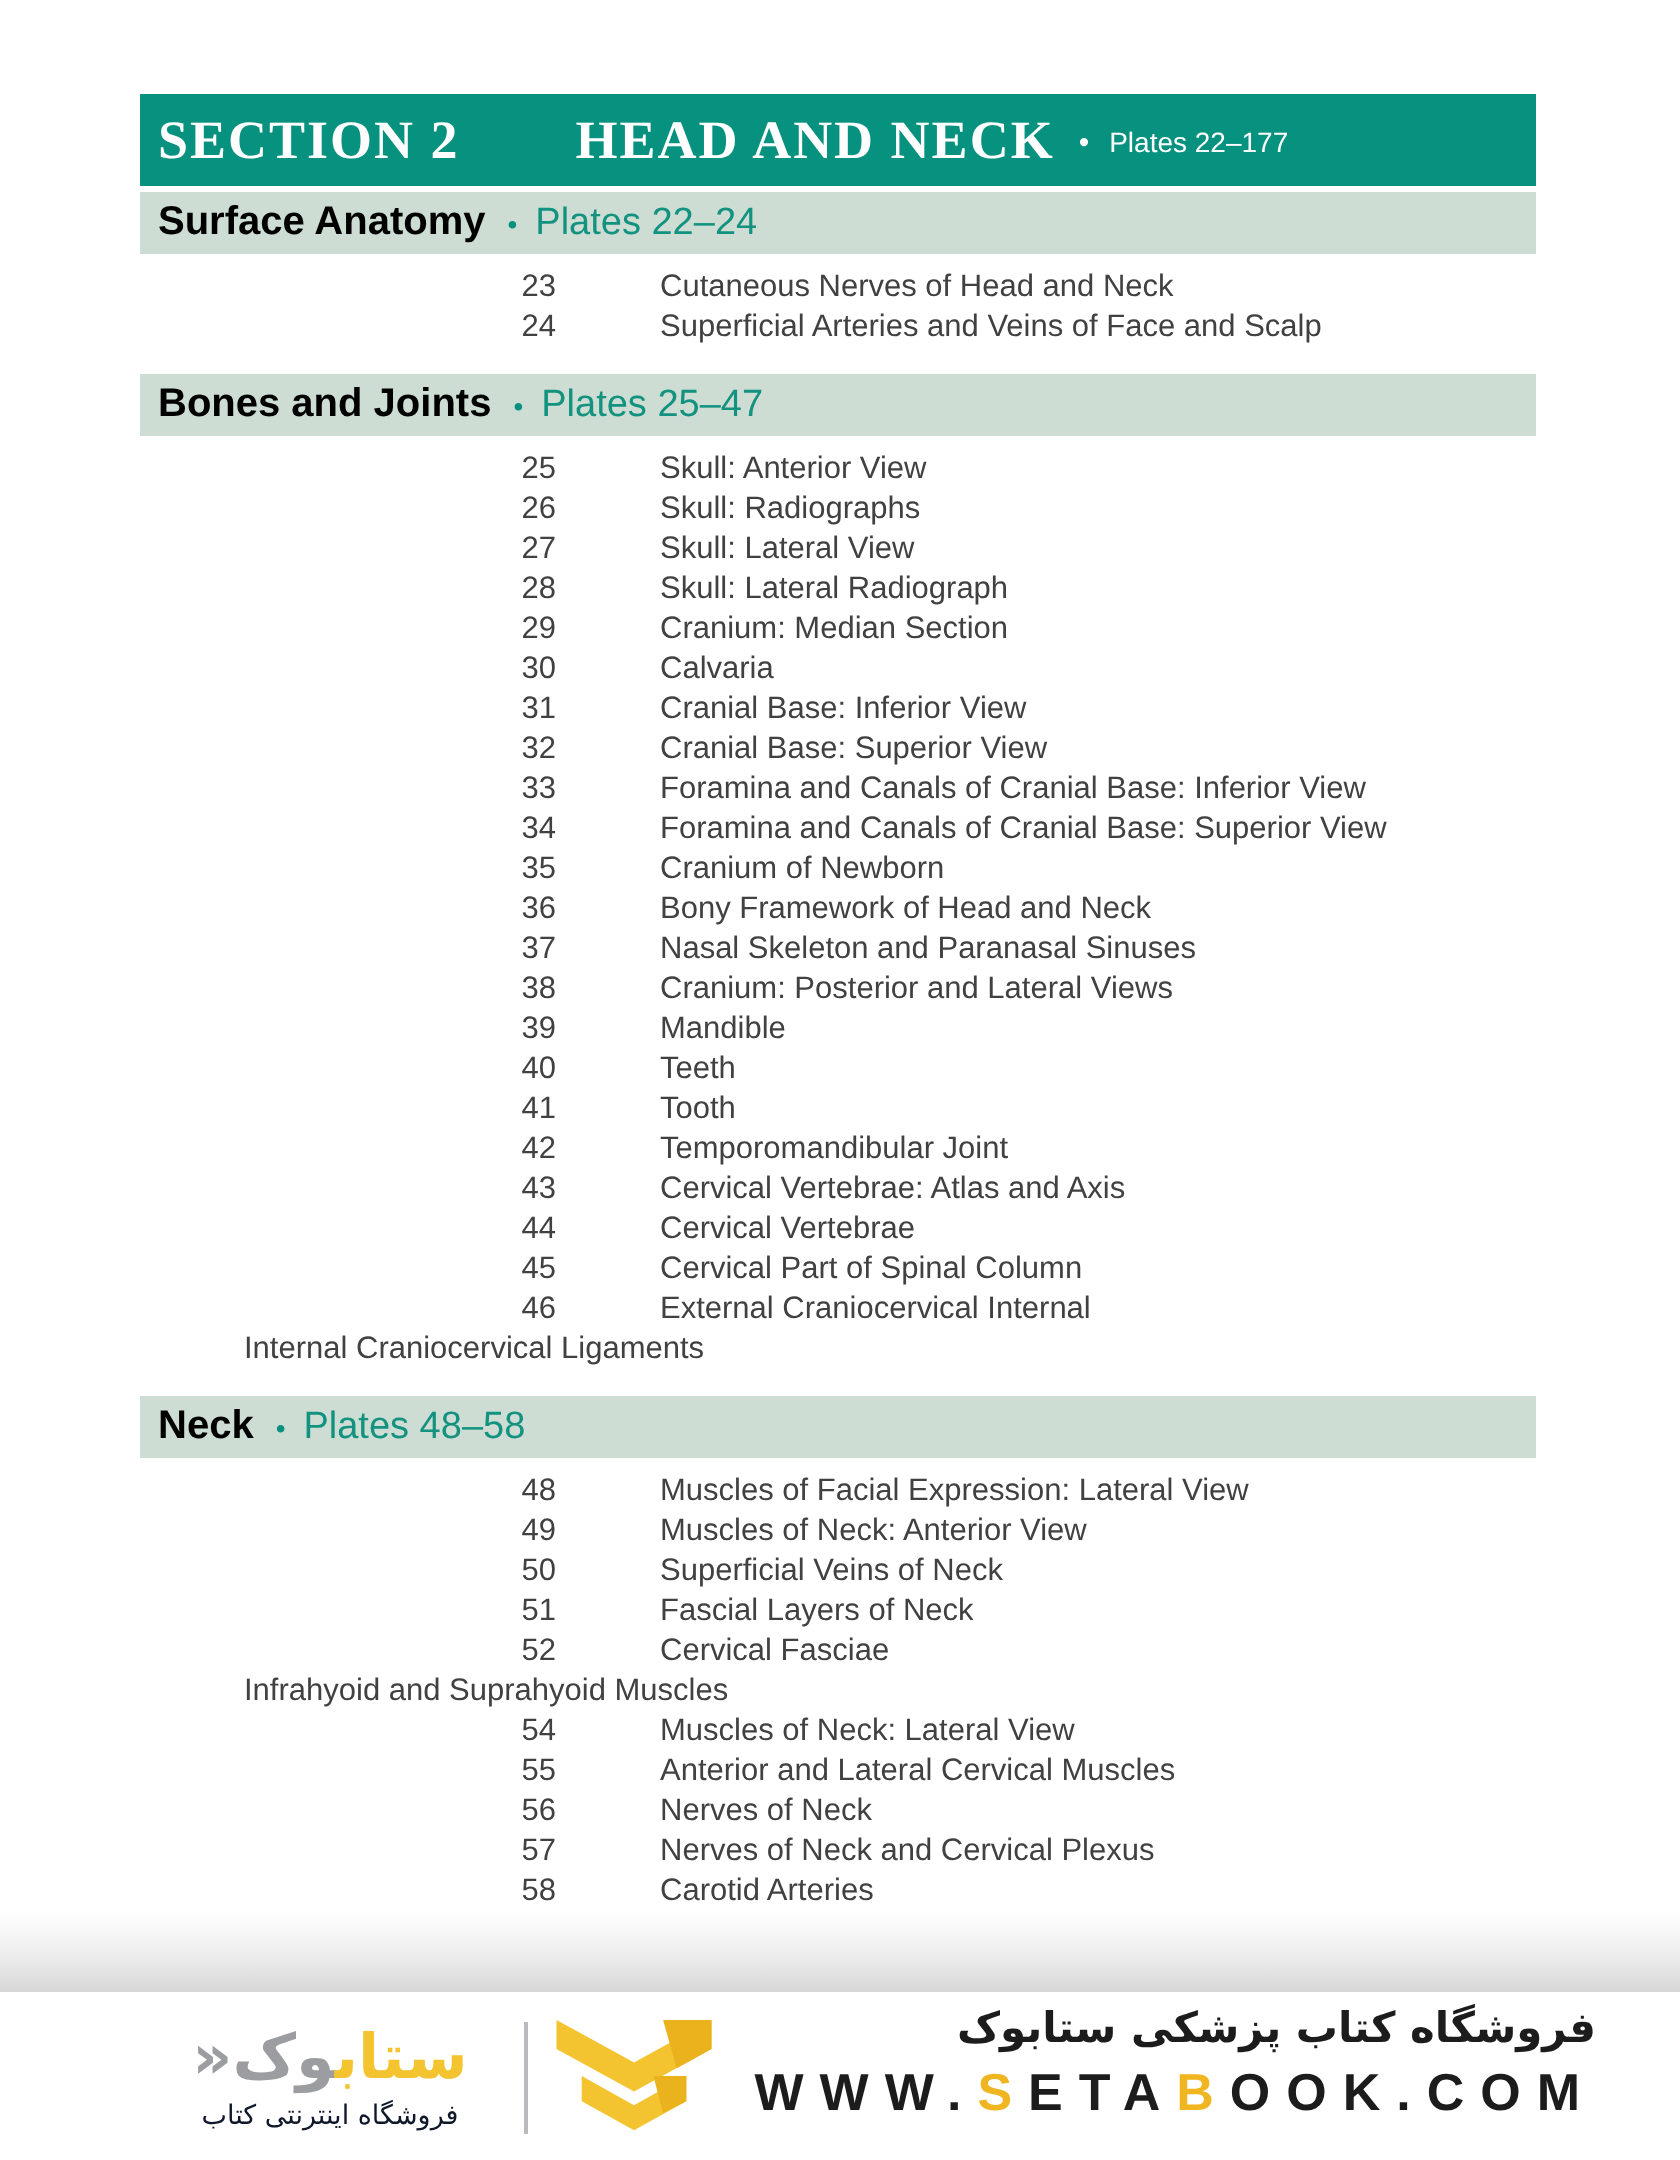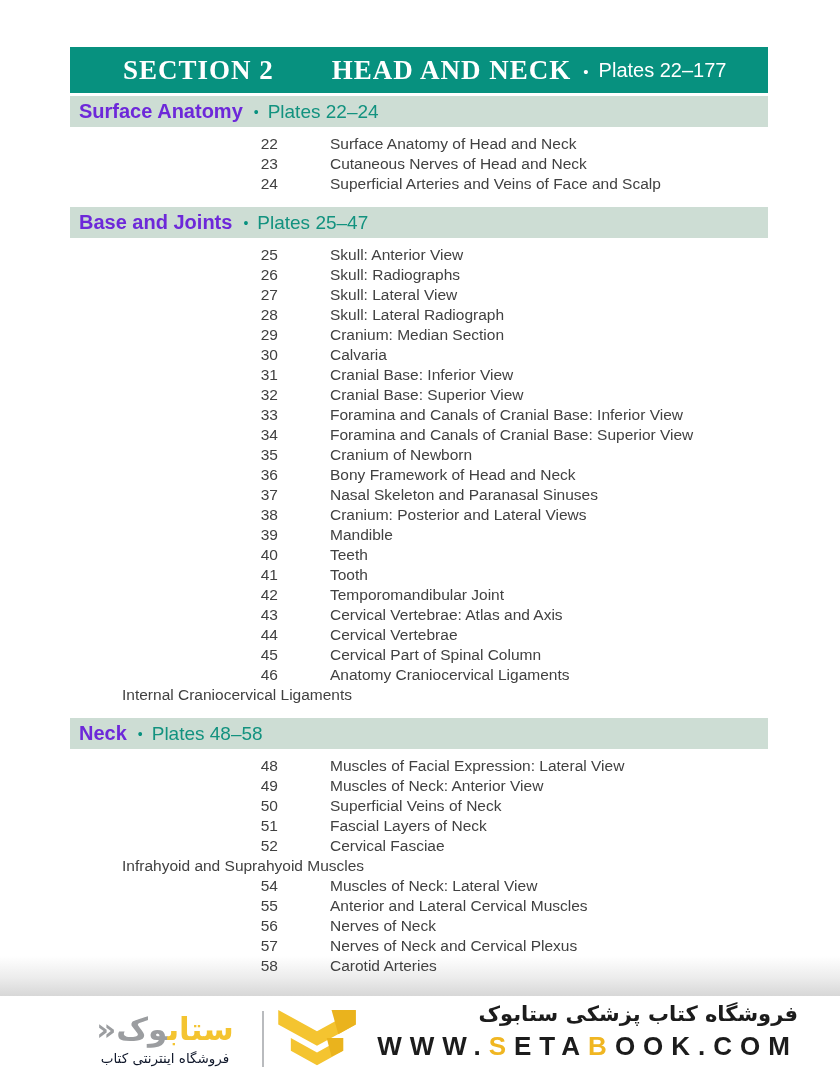--- a/index.html
+++ b/index.html
@@ -6,39 +6,39 @@
   body{
     width:840px;height:1080px;background:#ffffff;
     font-family:"Liberation Sans", sans-serif;
     position:relative;overflow:hidden;
   }
   .content{position:absolute;left:70px;top:47px;width:698px;z-index:1;}
 
   
   .banner{
     height:46px;background:#07917f;color:#ffffff;
-    display:flex;align-items:center;padding-left:44px;
+    display:flex;align-items:center;
   }
   .banner-section{
     font-family:"Liberation Serif", serif;font-weight:bold;
     font-size:27px;letter-spacing:1px;margin-left:9px;white-space:nowrap;
   }
   .banner-title{
     font-family:"Liberation Serif", serif;font-weight:bold;
     font-size:27px;letter-spacing:1px;margin-left:58px;white-space:nowrap;
   }
   .banner-dot{font-size:15px;margin:2px 10px 0 12px;}
-  .banner-plates{font-size:20px;margin-top:1px;white-space:nowrap;}
+  .banner-plates{font-size:14px;margin-top:1px;white-space:nowrap;}
 
   
   .sec-gap{height:3px;}
   .sec-head{
     height:31px;background:#cdddd4;display:flex;align-items:center;
   }
-  .sec-name{color:#6d28d9;font-weight:bold;font-size:20px;margin-left:9px;white-space:nowrap;}
+  .sec-name{color:#000000;font-weight:bold;font-size:20px;margin-left:9px;white-space:nowrap;}
   .sec-dot{color:#07917f;font-size:14px;margin:1px 9px 0 11px;}
   .sec-plates{color:#12927f;font-size:19px;white-space:nowrap;}
 
   .items{padding:7px 0 10px 0;}
   .item{display:flex;height:20px;line-height:20px;font-size:15.5px;color:#414141;}
   .item .num{width:208px;text-align:right;}
   .item .title{padding-left:52px;white-space:nowrap;}
 
   
   .page-shadow{
@@ -89,41 +89,37 @@
   </div>
   <div id="sections">
   <div class="section">
     <div class="sec-gap"></div>
     <div class="sec-head">
       <span class="sec-name">Surface Anatomy</span>
       <span class="sec-dot">•</span>
       <span class="sec-plates">Plates 22–24</span>
     </div>
     <div class="items">
-  <div class="item">
-    <span class="num">22</span>
-    <span class="title">Surface Anatomy of Head and Neck</span>
-  </div>
 
   <div class="item">
     <span class="num">23</span>
     <span class="title">Cutaneous Nerves of Head and Neck</span>
   </div>
 
   <div class="item">
     <span class="num">24</span>
     <span class="title">Superficial Arteries and Veins of Face and Scalp</span>
   </div>
 </div>
   </div>
 
   <div class="section">
     <div class="sec-gap"></div>
     <div class="sec-head">
-      <span class="sec-name">Base and Joints</span>
+      <span class="sec-name">Bones and Joints</span>
       <span class="sec-dot">•</span>
       <span class="sec-plates">Plates 25–47</span>
     </div>
     <div class="items">
   <div class="item">
     <span class="num">25</span>
     <span class="title">Skull: Anterior View</span>
   </div>
 
   <div class="item">
@@ -221,21 +217,21 @@
     <span class="title">Cervical Vertebrae</span>
   </div>
 
   <div class="item">
     <span class="num">45</span>
     <span class="title">Cervical Part of Spinal Column</span>
   </div>
 
   <div class="item">
     <span class="num">46</span>
-    <span class="title">Anatomy Craniocervical Ligaments</span>
+    <span class="title">External Craniocervical Internal</span>
   </div>
 
   <div class="item">
     <span class="title">Internal Craniocervical Ligaments</span>
   </div>
 </div>
   </div>
 
   <div class="section">
     <div class="sec-gap"></div>

